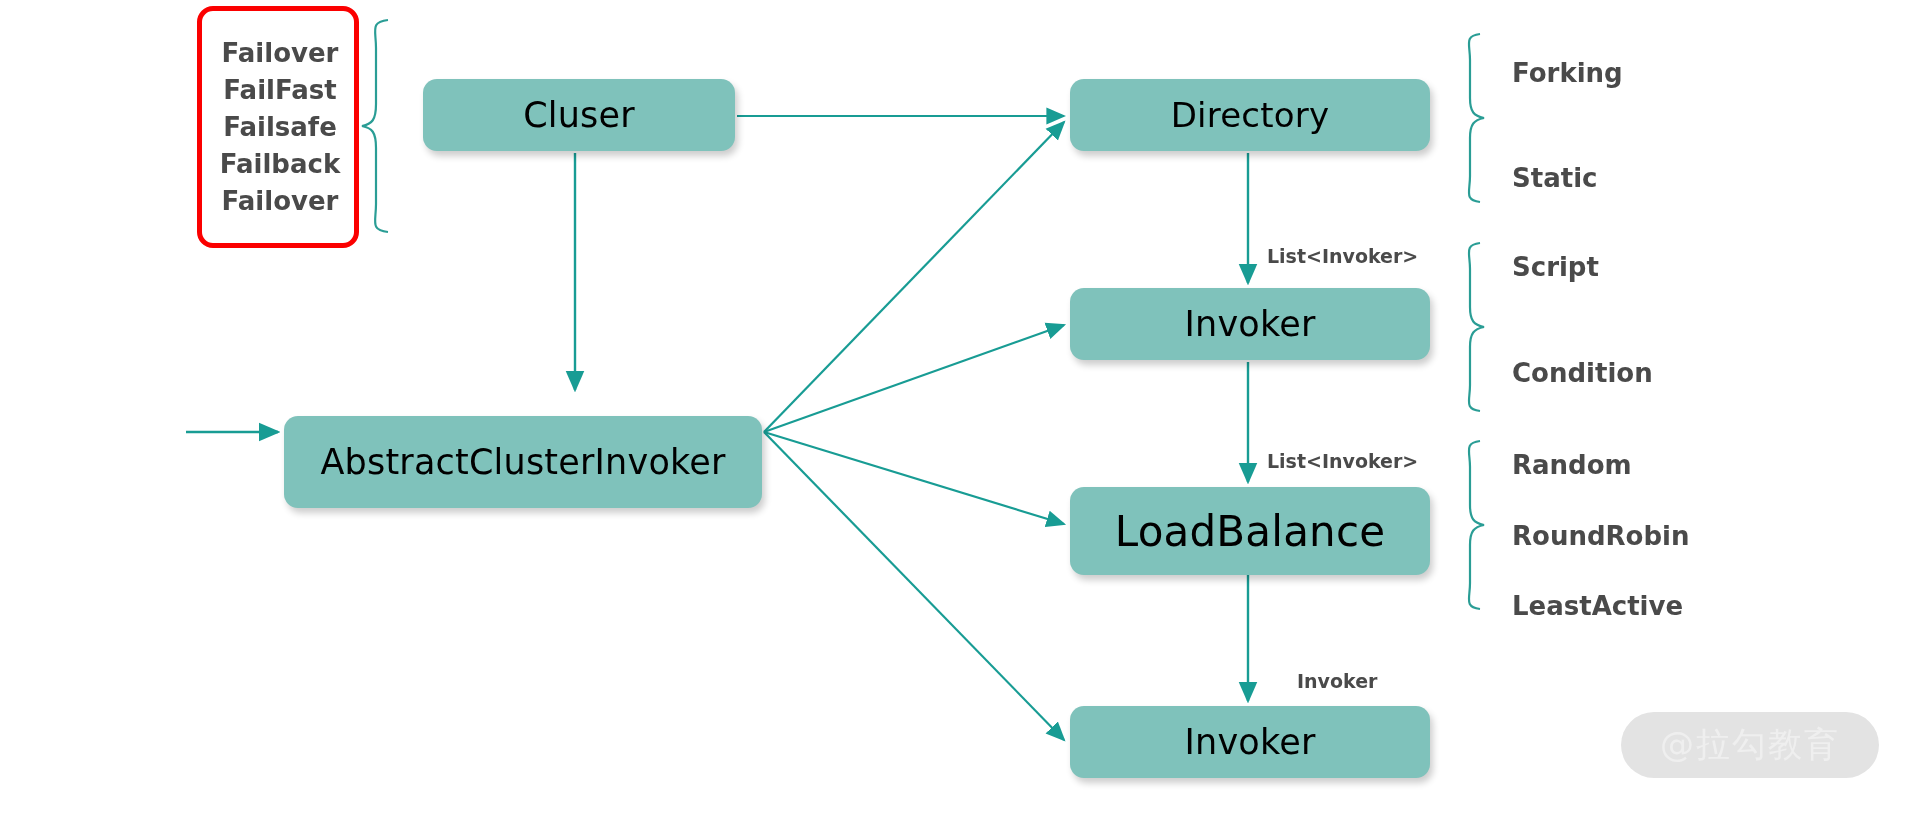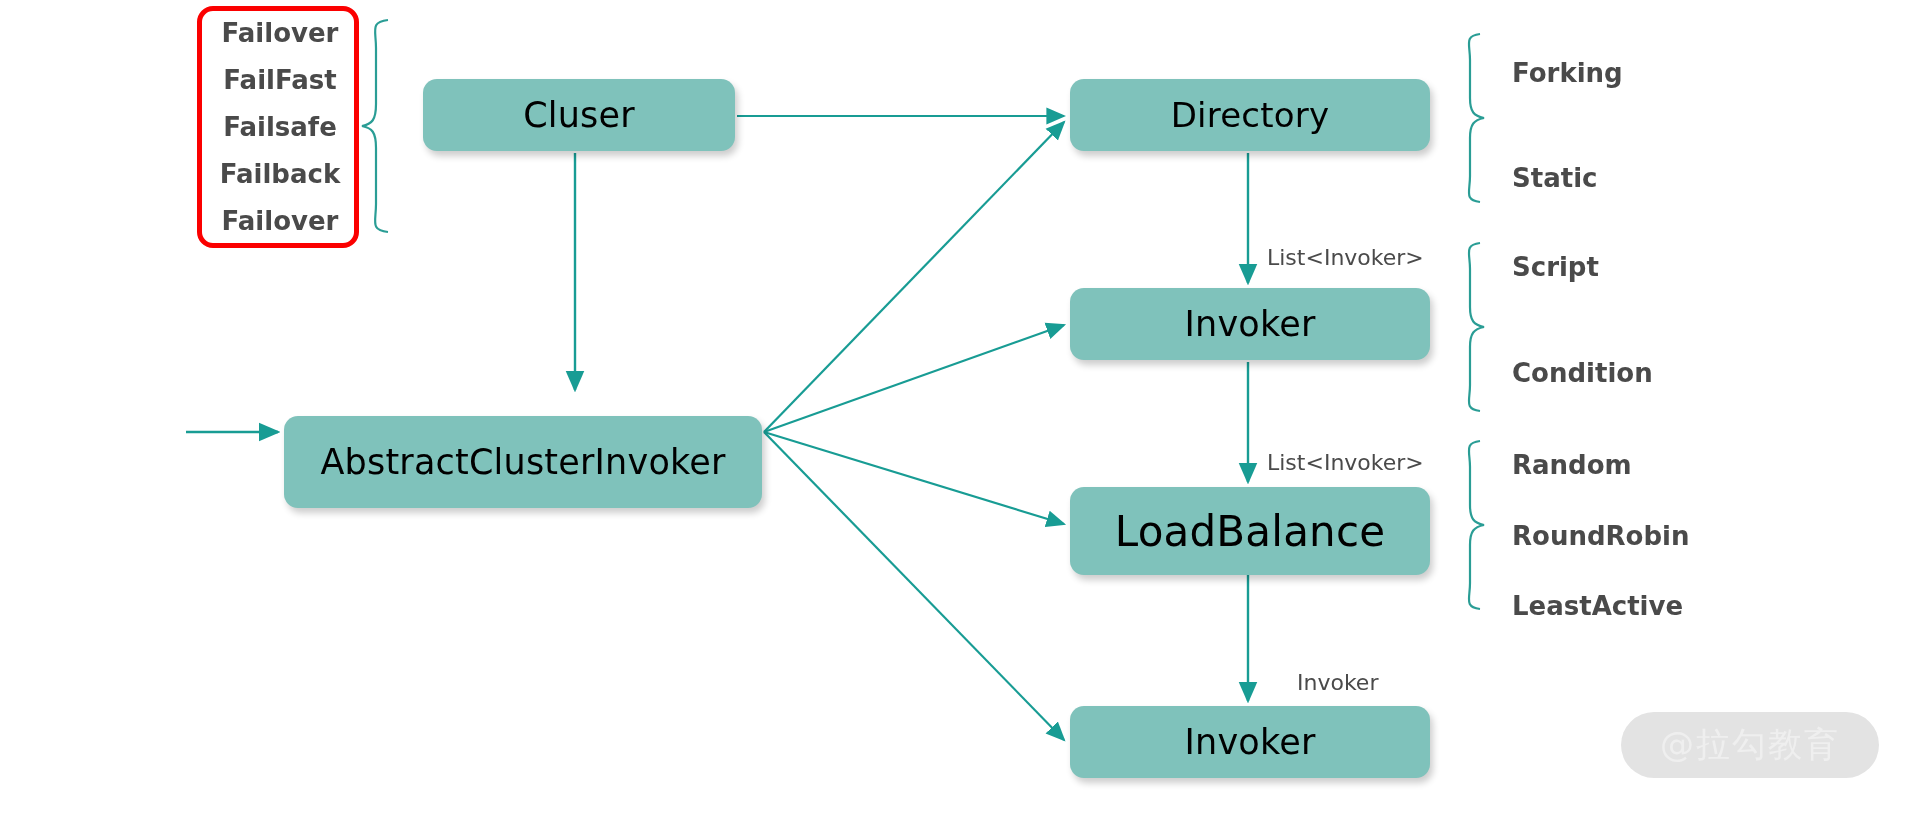--- a/index.html
+++ b/index.html
@@ -60,41 +60,41 @@
   .strategy-list {
     position: absolute;
     left: 205px;
     top: 6px;
     width: 150px;
     height: 242px;
     display: flex;
     flex-direction: column;
     justify-content: center;
     align-items: center;
-    gap: 19px;
+    gap: 9px;
   }
   .strategy-item {
     font-size: 26px;
     font-weight: bold;
     color: #4a4a4a;
     line-height: 1.08;
     white-space: nowrap;
   }
 
   .side-label {
     position: absolute;
     font-size: 26px;
     font-weight: bold;
     color: #4a4a4a;
     white-space: nowrap;
   }
   .edge-label {
     position: absolute;
-    font-size: 22px;
-    font-weight: normal;
+    font-size: 19px;
+    font-weight: bold;
     color: #4a4a4a;
     white-space: nowrap;
   }
 
   .watermark {
     position: absolute;
     left: 1621px;
     top: 712px;
     width: 258px;
     height: 66px;

